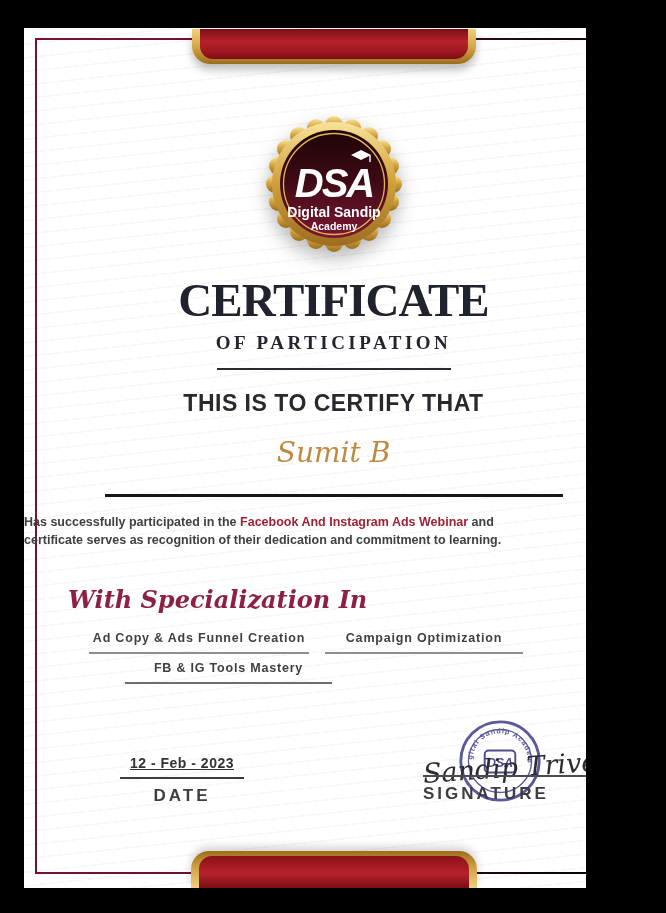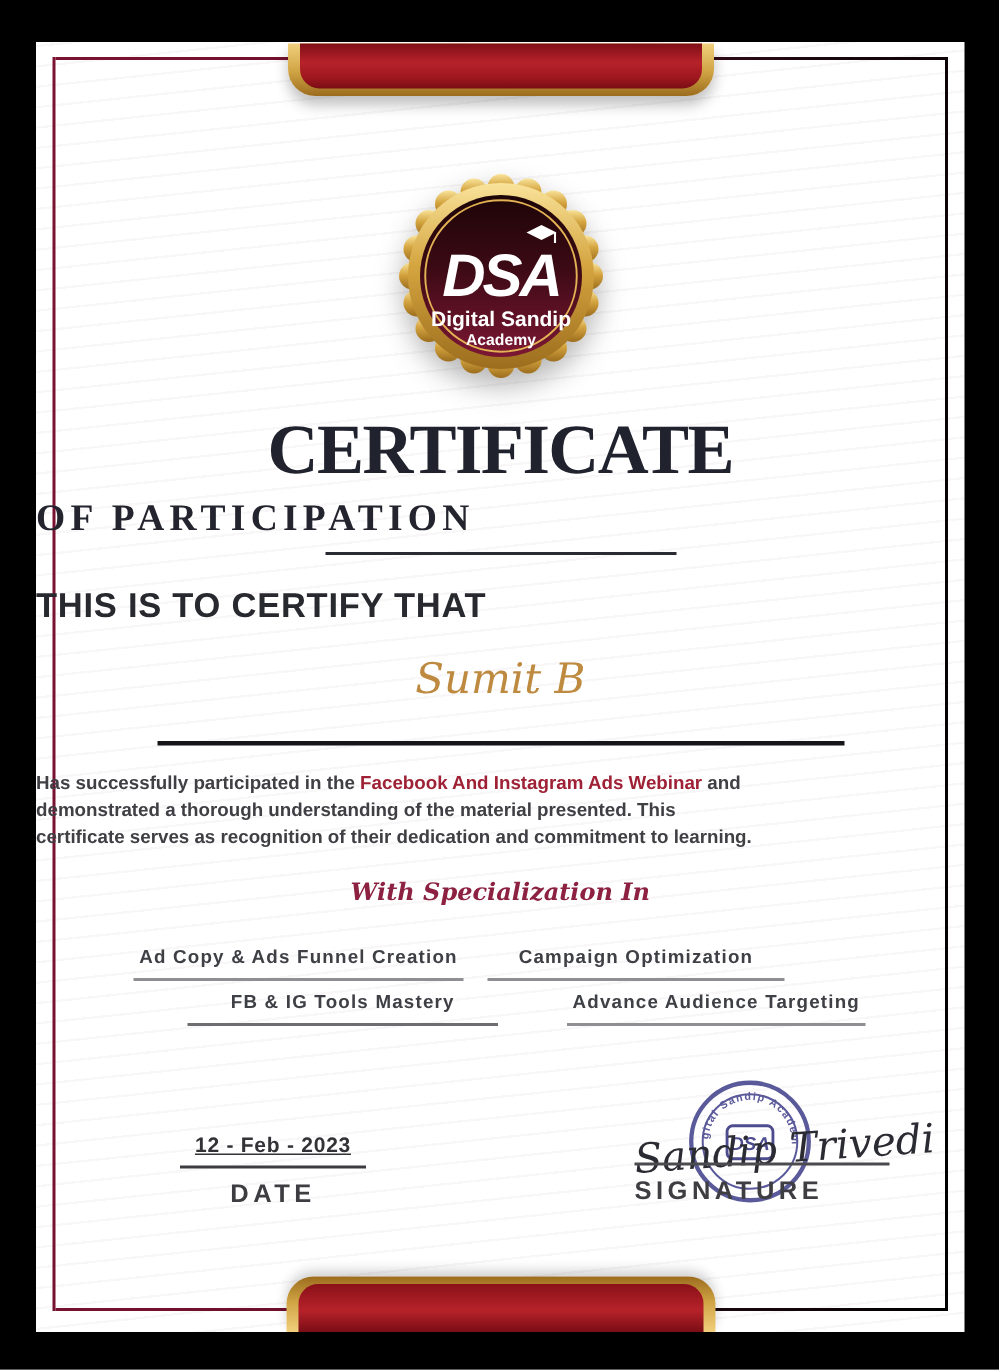--- a/index.html
+++ b/index.html
@@ -1,18 +1,18 @@
 <!DOCTYPE html>
 <html><head>
 <meta charset="utf-8">
 <style>
   * { margin:0; padding:0; box-sizing:border-box; }
   body { background:#000; font-family:"Liberation Sans", sans-serif; }
   .stage {
-    position:relative; width:666px; height:913px; background:#000; overflow:hidden;
+    position:relative; width:586px; height:913px; background:#000; overflow:hidden;
   }
   .paper {
     position:absolute; left:24px; top:28px; width:619px; height:860px;
     background:
       repeating-linear-gradient(-6deg, rgba(0,0,0,0) 0 12px, rgba(160,135,145,0.07) 12px 13.5px),
       #ffffff;
   }
   .frame {
     position:absolute; left:11px; top:10px; right:11px; bottom:14px;
     border:2.5px solid;
@@ -50,50 +50,50 @@
     width:140px; height:140px;
     filter: drop-shadow(0 8px 9px rgba(0,0,0,.28));
   }
   
   .title {
     position:absolute; top:245px; left:0; width:100%; text-align:center;
     font-family:"Liberation Serif", serif; font-weight:700;
     font-size:47px; letter-spacing:-1px; color:#20222e;
   }
   .subtitle {
-    position:absolute; top:304px; left:0; width:100%; text-align:left;
+    position:absolute; top:304px; left:0; width:100%; text-align:center;
     font-family:"Liberation Serif", serif; font-weight:700;
-    font-size:25px; letter-spacing:3.5px; color:#23242e;
+    font-size:19px; letter-spacing:3.5px; color:#23242e;
   }
   .divider {
     position:absolute; top:340px; left:50%; transform:translateX(-50%);
     width:234px; height:1.8px; background:#2a2a33;
   }
   .certify {
-    position:absolute; top:362px; left:0; width:100%; 
+    position:absolute; top:362px; left:0; width:100%; text-align:center;
     font-weight:700; font-size:23px; letter-spacing:0.5px; color:#28292f;
   }
   .recipient {
     position:absolute; top:408px; left:0; width:100%; text-align:center;
     font-family:"DejaVu Serif", serif; font-style:italic;
     font-size:28px; color:#bd8a3f;
   }
   .name-line {
     position:absolute; top:466px; left:50%; transform:translateX(-50%);
     width:458px; height:3px; background:#15151a;
   }
   .body-text {
     position:absolute; top:485px; left:0; width:100%; text-align:left;
     font-size:12.5px; font-weight:700; color:#3f3f44; line-height:18px;
   }
   .body-text .hl { color:#9e2135; }
   .spec-heading {
-    position:absolute; top:557px; left:0; width:100%; text-align:center;
+    position:absolute; top:557px; left:0; width:100%; 
     font-family:"DejaVu Serif", serif; font-style:italic; font-weight:700;
-    font-size:16px; color:#8c2141;
+    font-size:24px; color:#8c2141;padding-left:44px;
   }
   .spec-item {
     position:absolute; text-align:center;
     font-weight:700; font-size:12.5px; letter-spacing:0.8px; color:#3f4045;
     padding-bottom:7px; border-bottom:2px solid #8f8f93;
   }
   .spec-1 { left:65px;  top:603px; width:220px; }
   .spec-2 { left:301px; top:603px; width:198px; }
   .spec-3 { left:101px; top:633px; width:207px; border-bottom-color:#6e6e72; }
   .spec-4 { left:354px; top:633px; width:199px; border-bottom-color:#8f8f93; }
@@ -182,30 +182,28 @@
 
     <div class="title">CERTIFICATE</div>
     <div class="subtitle">OF PARTICIPATION</div>
     <div class="divider"></div>
     <div class="certify">THIS IS TO CERTIFY THAT</div>
     <div class="recipient">Sumit B</div>
     <div class="name-line"></div>
 
     <div class="body-text">
       <div><span>Has successfully participated in the </span><span class="hl">Facebook And Instagram Ads Webinar</span><span> and</span></div>
-      <div>demonstrated a thorough understanding of the material presented. This</div>
       <div>certificate serves as recognition of their dedication and commitment to learning.</div>
     </div>
 
     <div class="spec-heading">With Specialization In</div>
 
     <div class="spec-item spec-1">Ad Copy &amp; Ads Funnel Creation</div>
     <div class="spec-item spec-2">Campaign Optimization</div>
     <div class="spec-item spec-3">FB &amp; IG Tools Mastery</div>
-    <div class="spec-item spec-4">Advance Audience Targeting</div>
 
     <div class="date-block">
       <div class="date-value">12 - Feb - 2023</div>
       <div class="date-label">DATE</div>
     </div>
 
     <div class="stamp">
       <svg viewBox="0 0 90 90" width="86" height="86">
         <circle cx="45" cy="45" r="41" fill="none" stroke="#4d4c92" stroke-width="3"></circle>
         <circle cx="45" cy="45" r="33" fill="none" stroke="#4d4c92" stroke-width="1.4"></circle>

